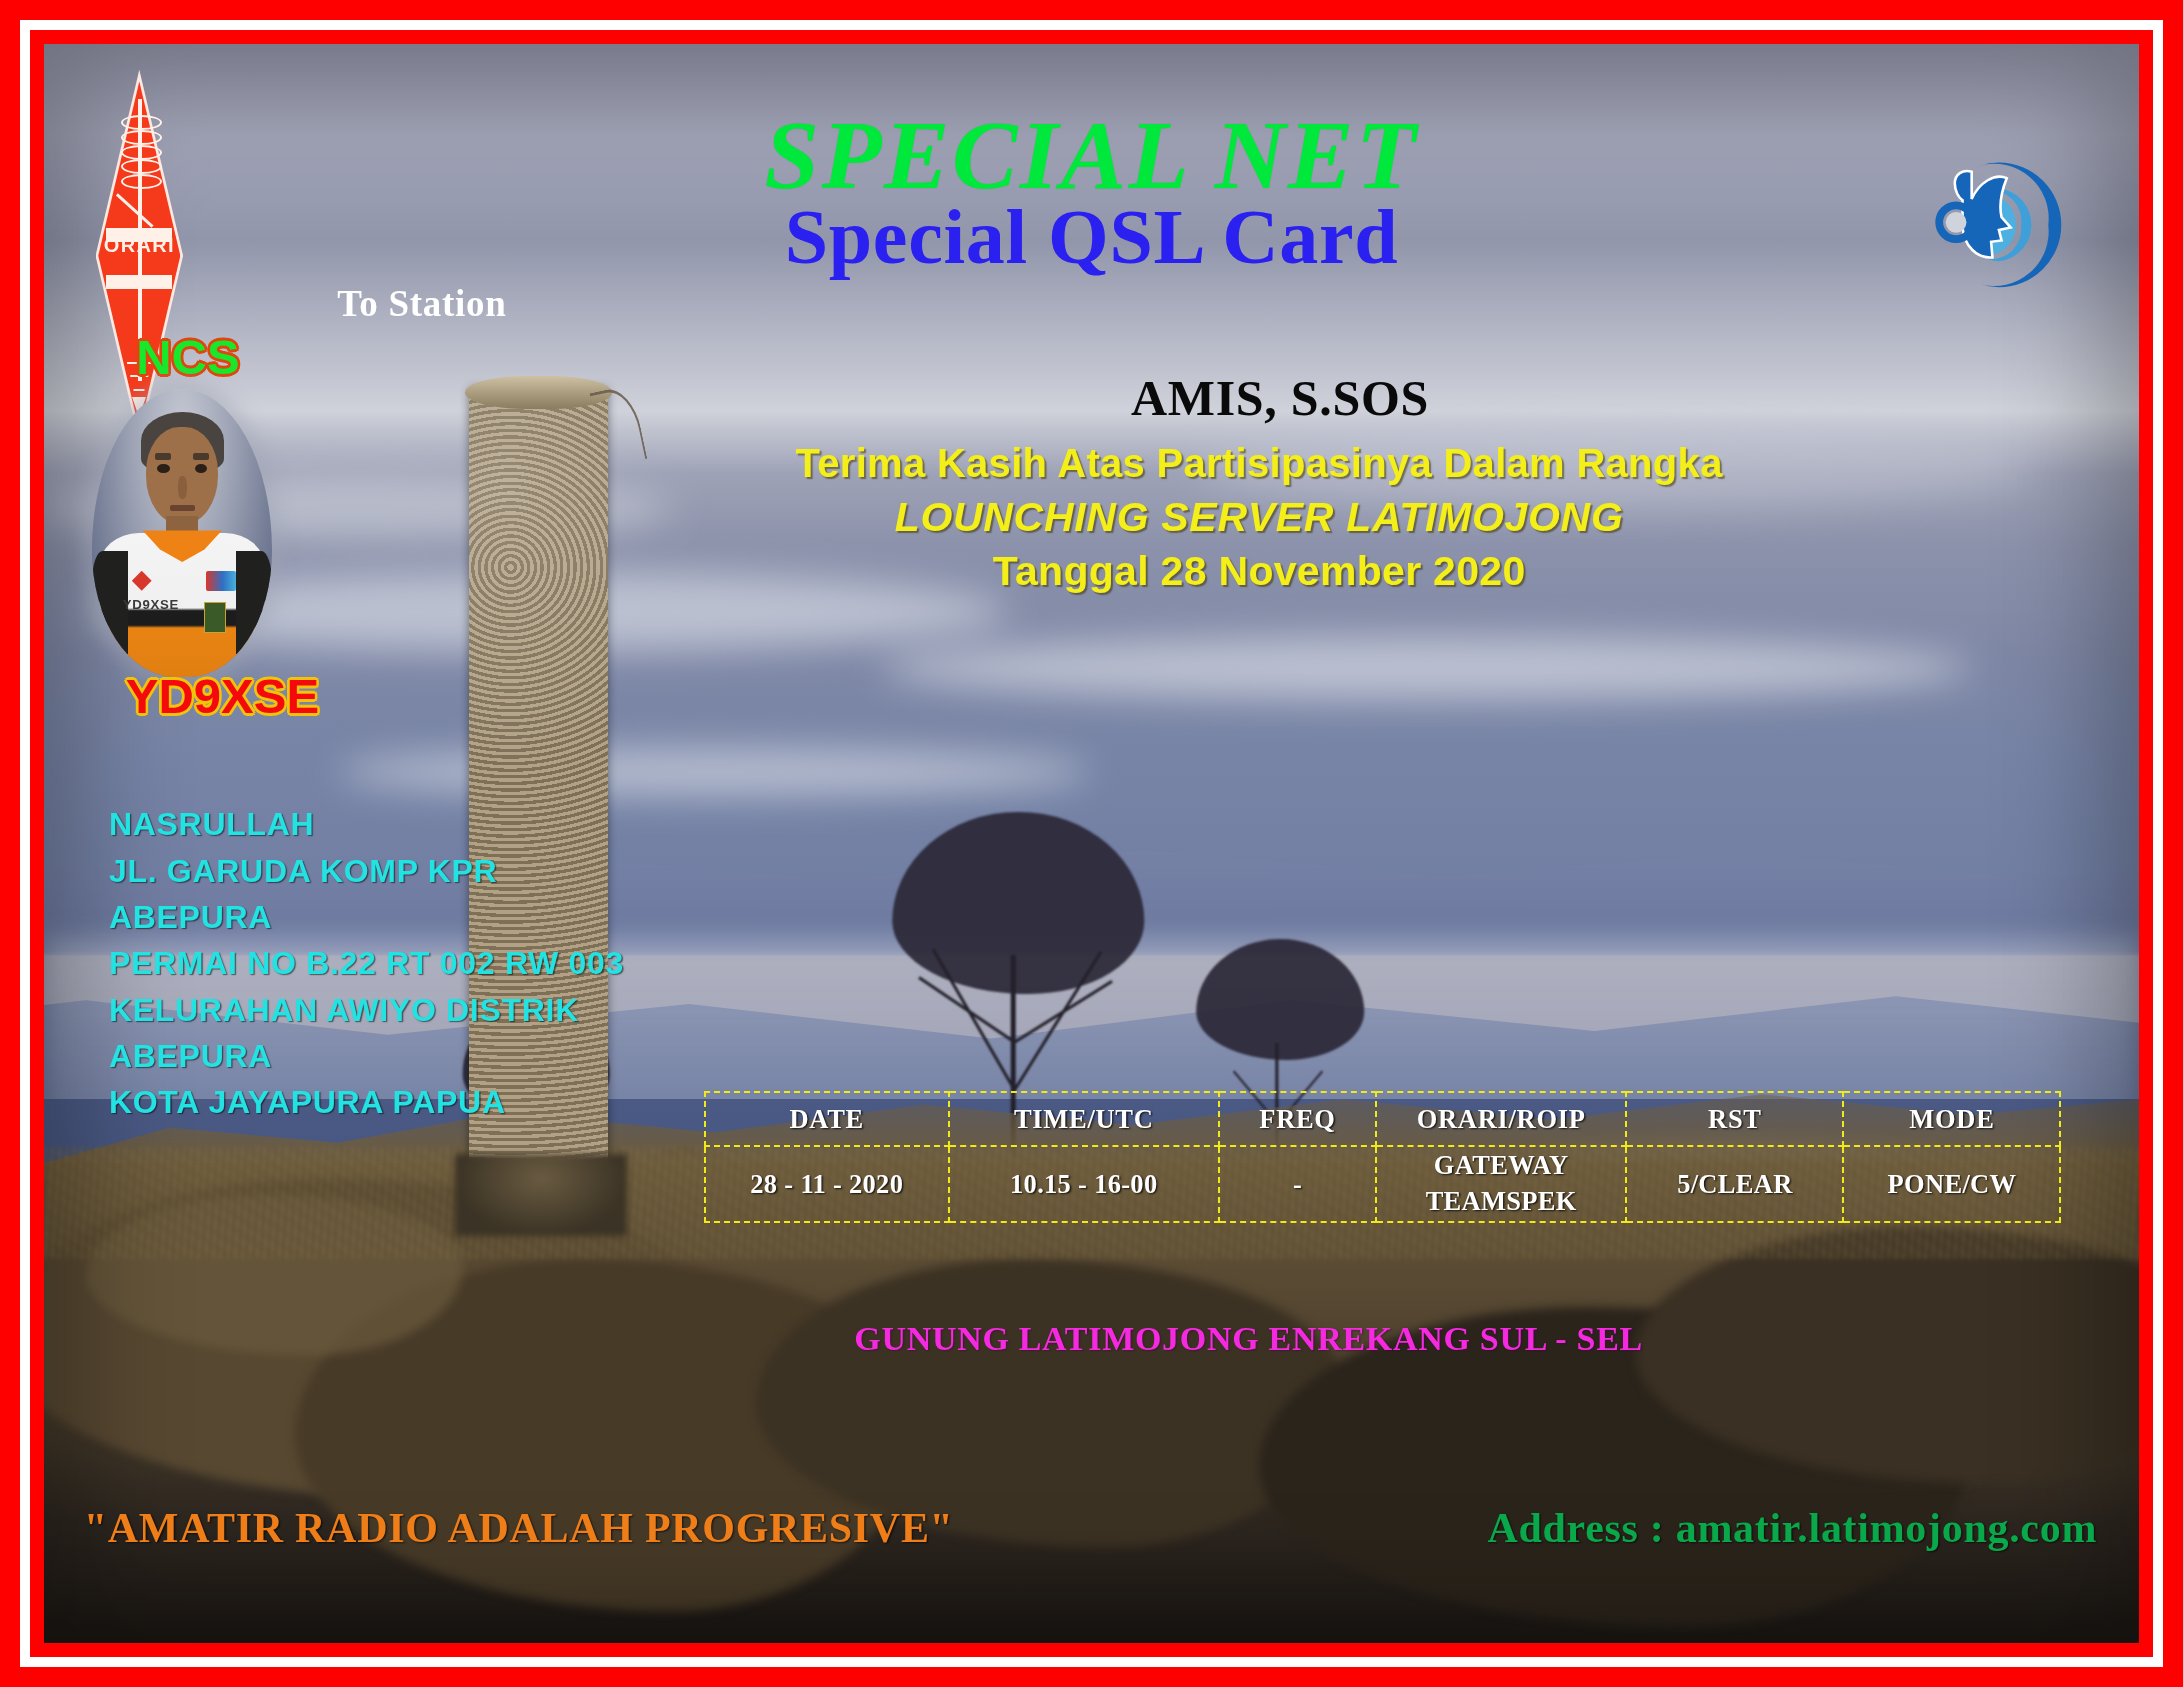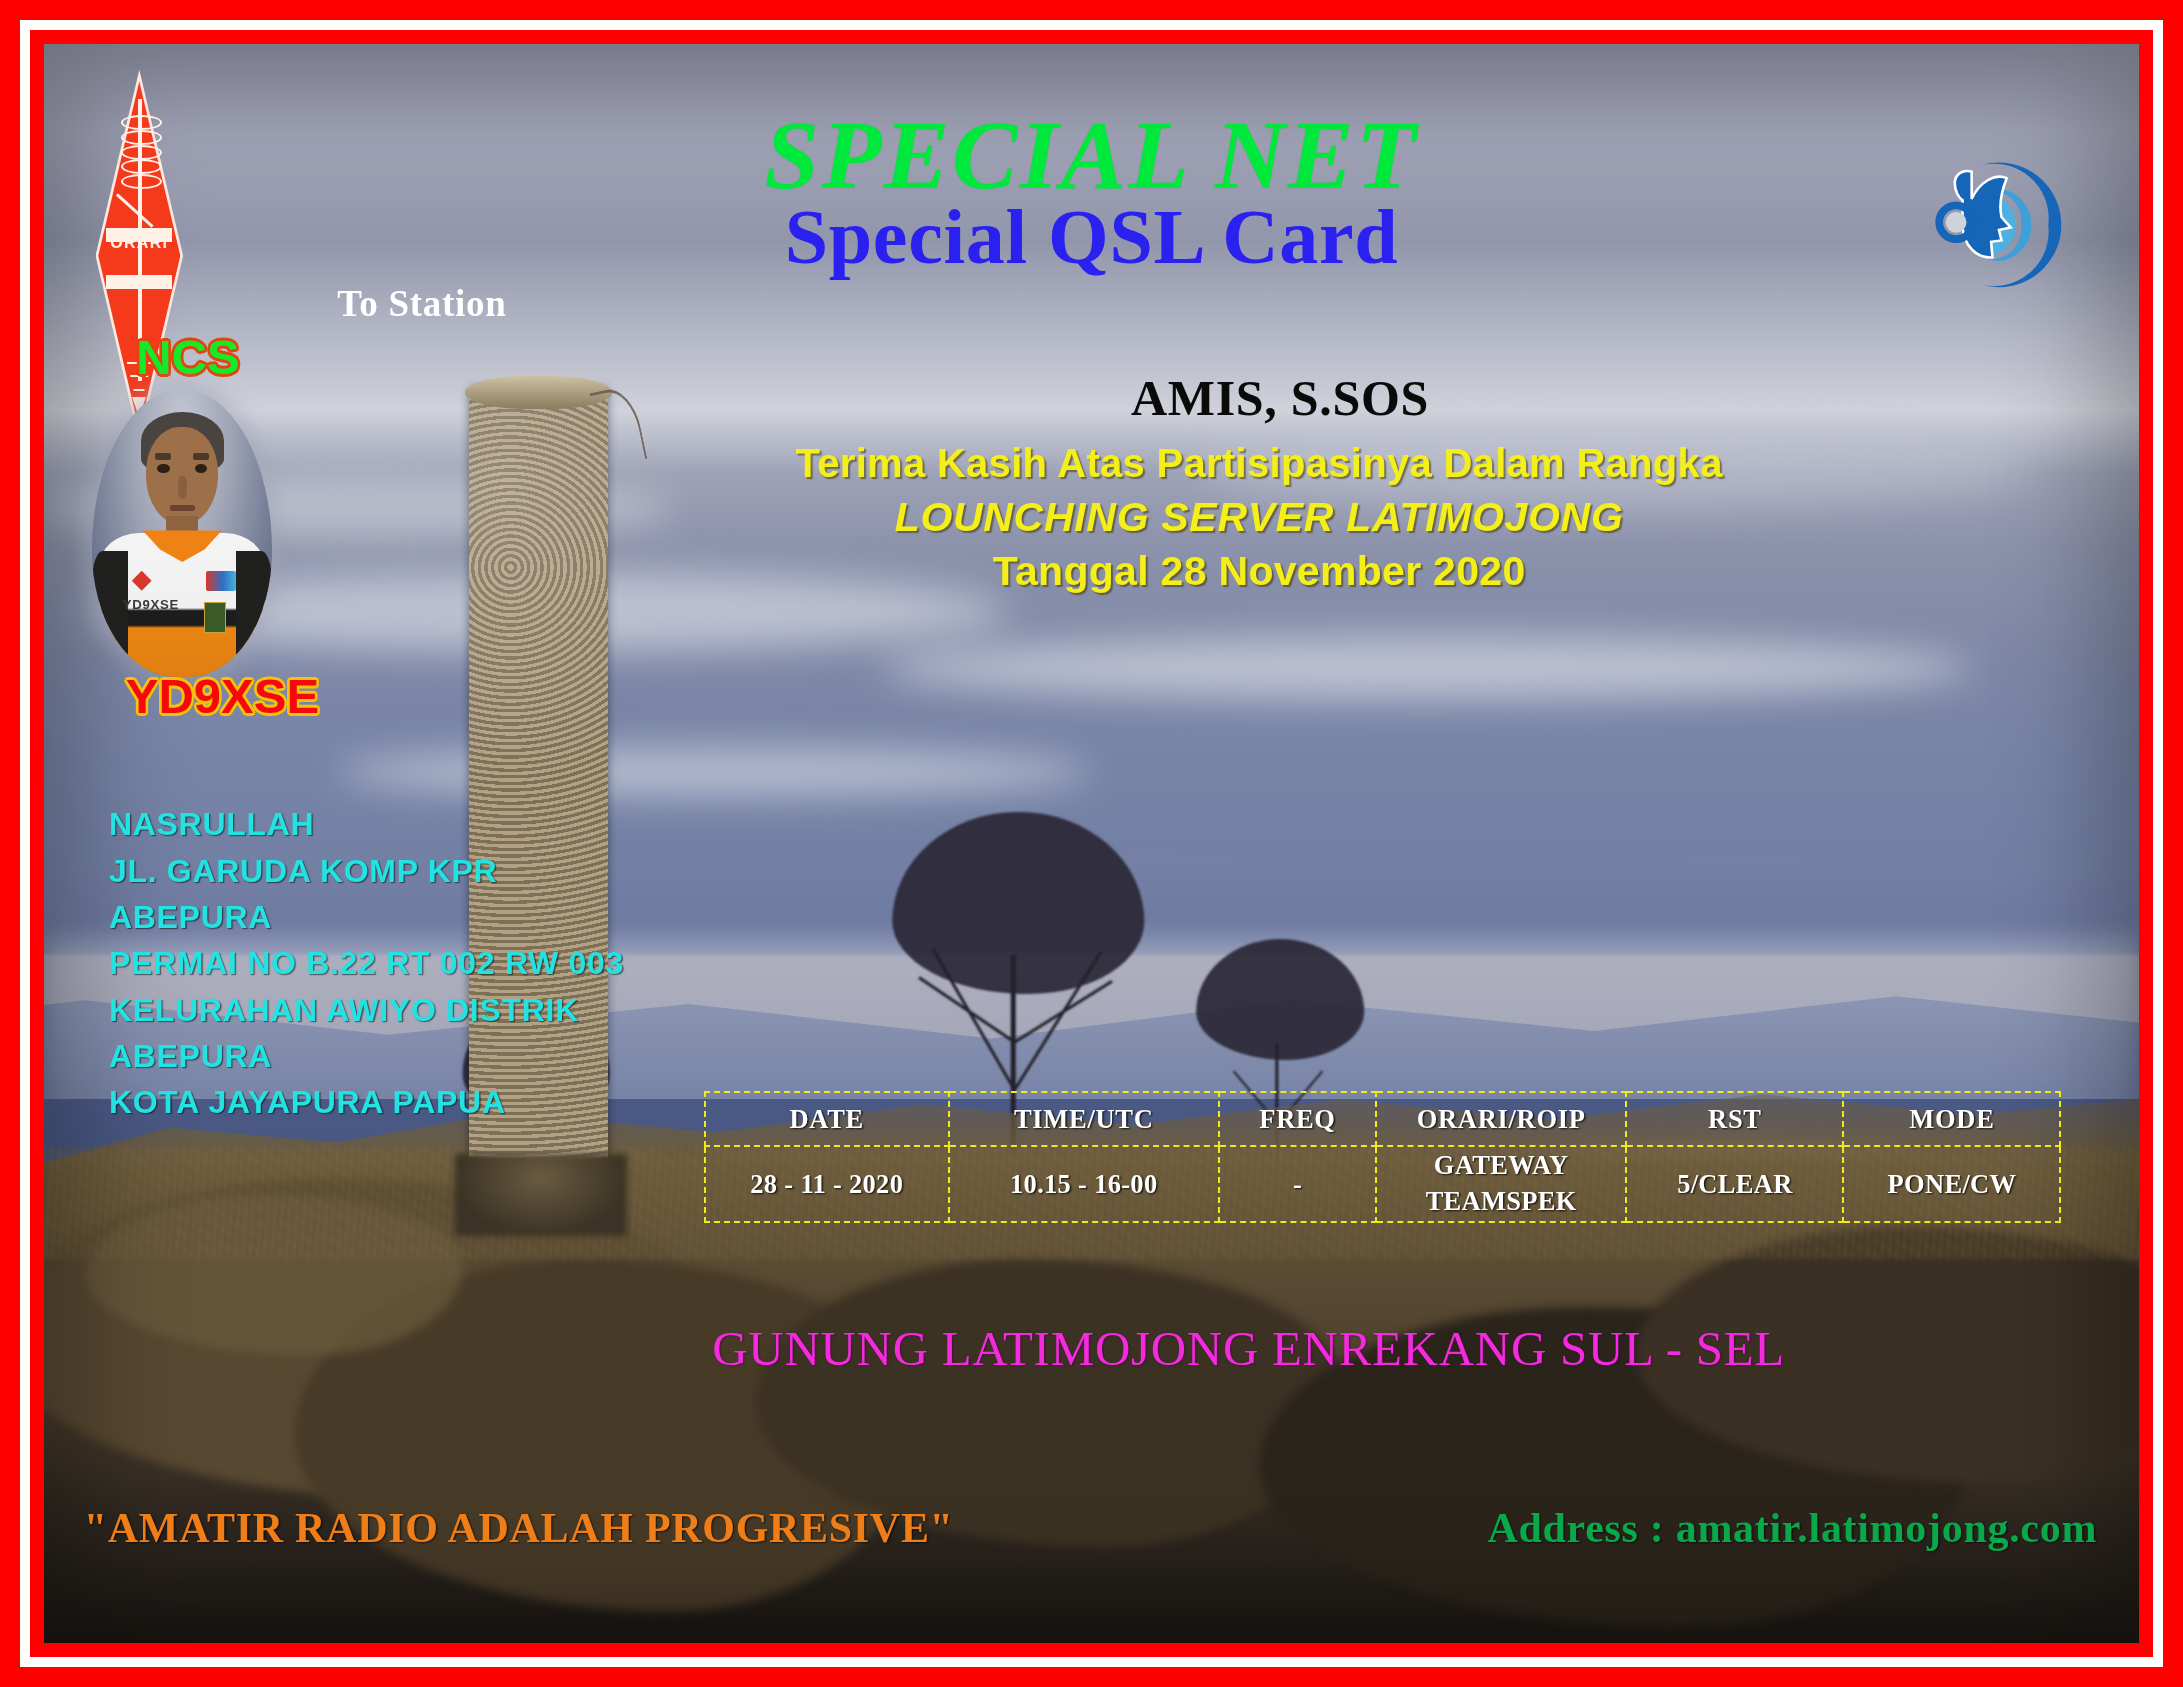--- a/index.html
+++ b/index.html
@@ -120,21 +120,21 @@
   .mast{position:absolute;left:49%;top:10%;width:3.5%;height:72%;background:#fff0e8;}
   .coil{position:absolute;left:30%;top:14%;width:40%;height:20%;}
   .coil i{position:absolute;left:0;width:100%;height:14%;border:2px solid #fff0e8;border-radius:50%;background:transparent;}
   .arrow{position:absolute;left:26%;top:34%;width:52%;height:34%;}
   .arrow span{position:absolute;left:0;top:0;width:100%;height:2.6px;background:#fff0e8;
      transform-origin:left center;transform:rotate(42deg);}
   .bar{position:absolute;left:14%;width:72%;height:3.5%;background:#fff0e8;}
   .bar1{top:43%;} .bar2{top:55%;}
   .orari-word{position:absolute;left:0;top:44.5%;width:100%;text-align:center;
      color:#fff0e8;font-family:"Liberation Sans",sans-serif;font-weight:bold;
-     font-size:16px;letter-spacing:1.3px;}
+     font-size:20px;letter-spacing:1.3px;}
   .gnd{position:absolute;left:50%;transform:translateX(-50%);height:2px;background:#fff0e8;}
   .g1{top:77%;width:26%;} .g2{top:80.5%;width:19%;} .g3{top:84%;width:12%;}
   .tip{position:absolute;left:50%;top:86%;transform:translateX(-50%);
      width:0;height:0;border-left:7.3px solid transparent;border-right:7.3px solid transparent;
      border-top:20px solid #fff0e8;}
 
   
   .headlogo{position:absolute;right:3.6%;top:1.8%;width:6.2%;height:19%;}
 
   
@@ -251,22 +251,22 @@
   }
   .qtable th{font-size:26.5px;height:50px;letter-spacing:0.7px;}
   .qtable td{font-size:26.5px;height:69px;letter-spacing:0.3px;}
   .c-date{width:18.0%;} .c-time{width:20.0%;} .c-freq{width:11.5%;}
   .c-voip{width:18.5%;} .c-rst{width:16.0%;} .c-mode{width:16.0%;}
   .two-line span{display:block;line-height:1.35;}
 
   
   .locline{
     position:absolute;left:28.5%;top:79.8%;width:58%;text-align:center;
-    font-family:"Liberation Serif",serif;font-weight:normal;
-    font-size:49px;color:#f52ae0;letter-spacing:0.7px;
+    font-family:"Liberation Serif",serif;font-weight:bold;
+    font-size:34px;color:#f52ae0;letter-spacing:0.7px;
     text-shadow:1.3px 1.3px 2px rgba(70,0,60,.5);
   }
 
   
   .slogan{
     position:absolute;left:1.9%;top:91.3%;
     font-family:"Liberation Serif",serif;font-weight:bold;
     font-size:42px;color:#ef7e19;letter-spacing:0.7px;
     text-shadow:1.3px 1.3px 2px rgba(0,0,0,.6);
   }

